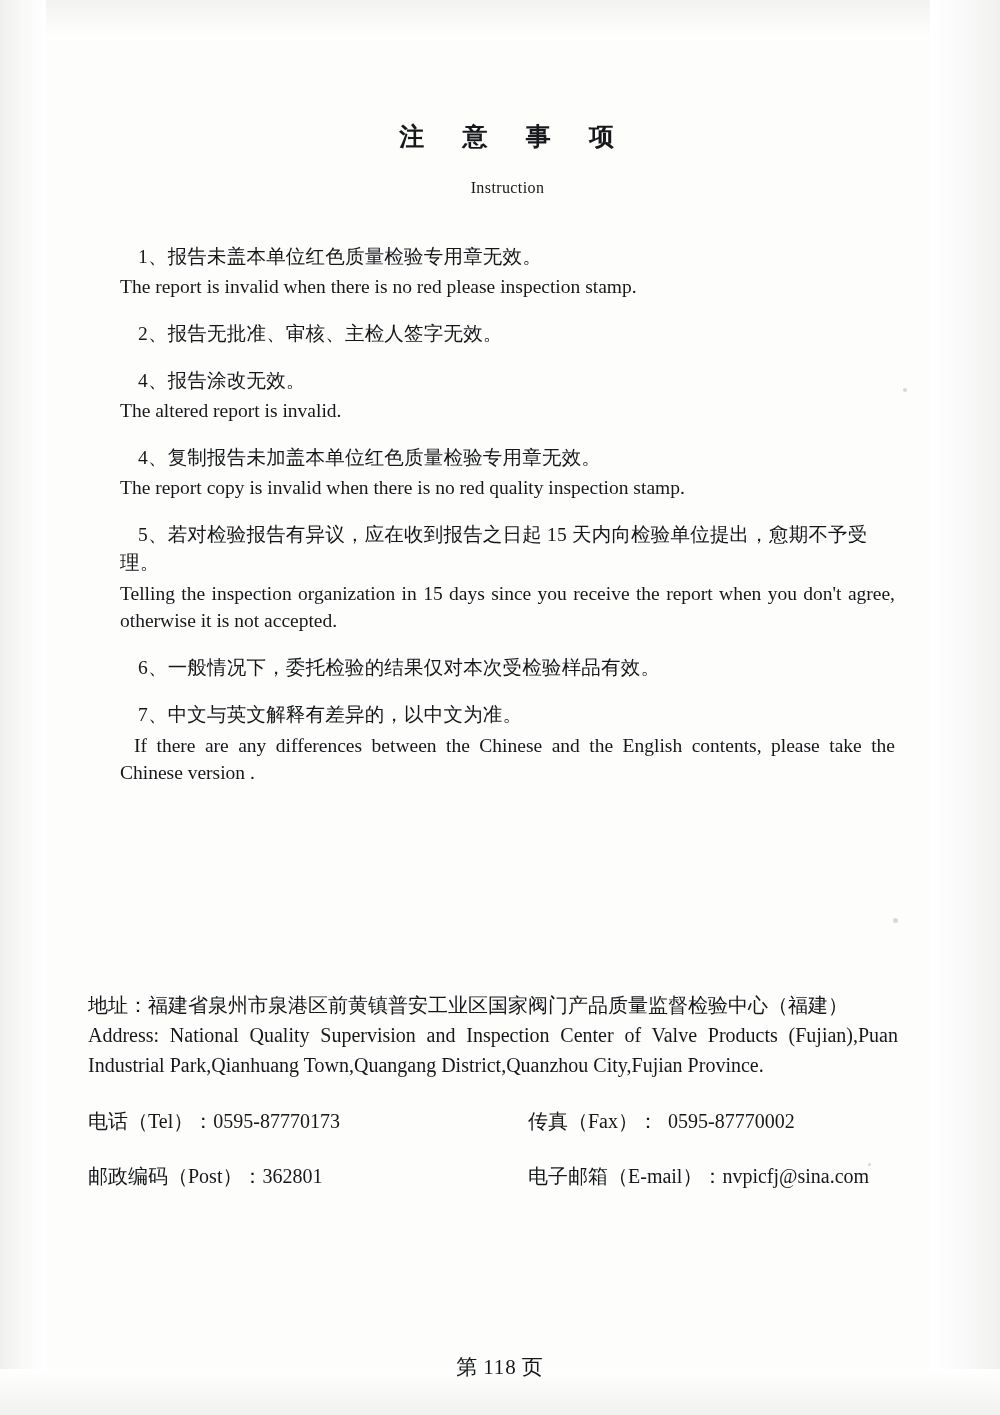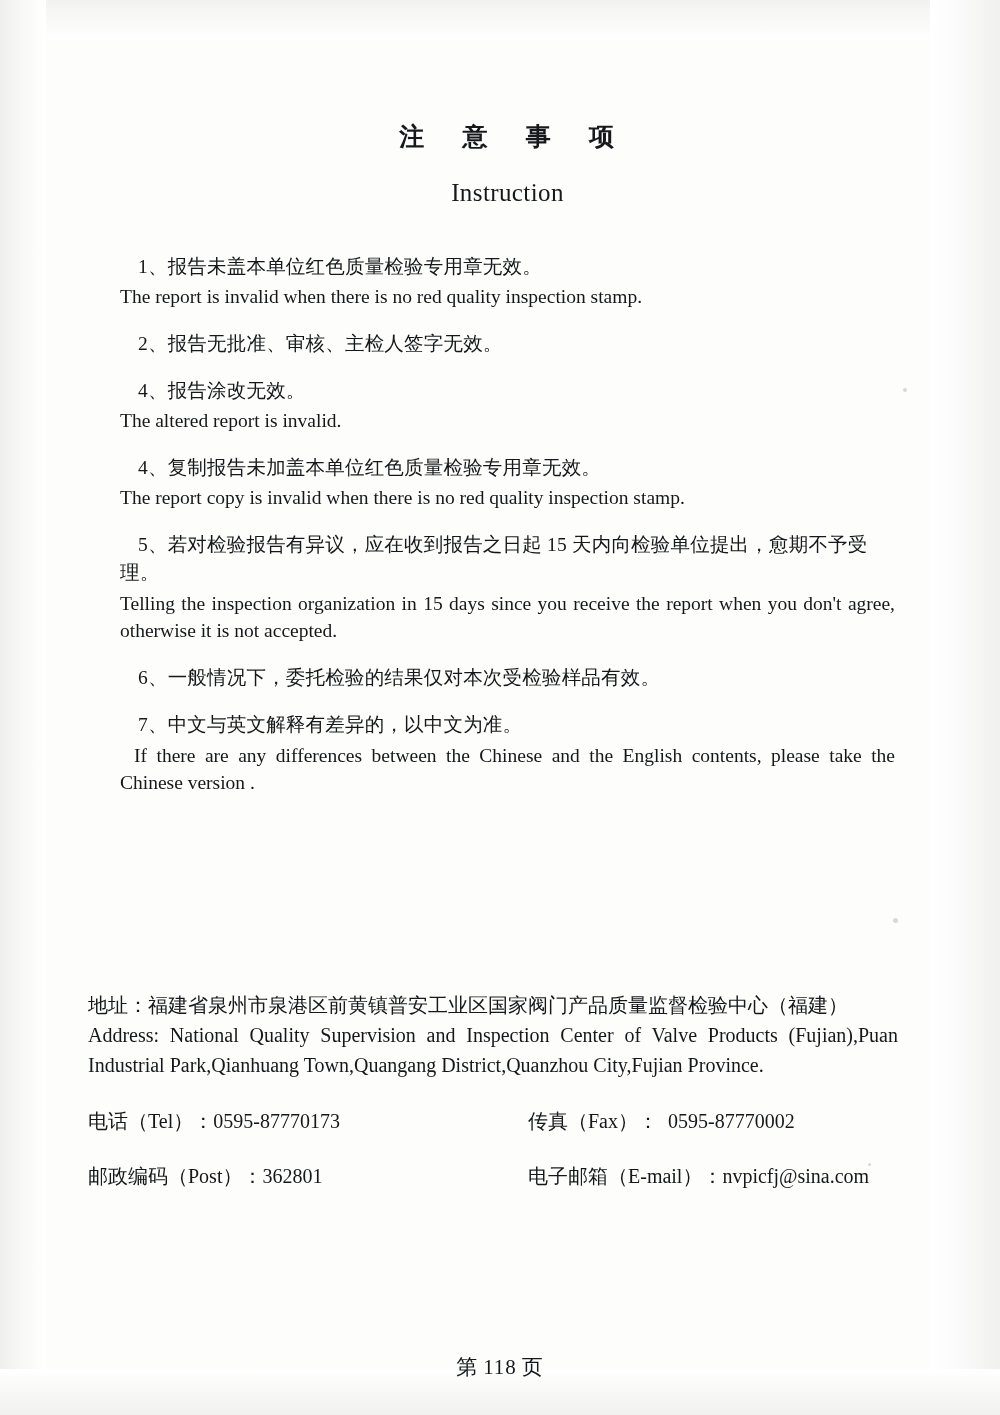--- a/index.html
+++ b/index.html
@@ -60,21 +60,21 @@
   .title-cn {
     text-align: center;
     font-size: 25px;
     letter-spacing: 16px;
     font-weight: 600;
     color: #16181b;
     margin-left: 14px;
   }
   .title-en {
     text-align: center;
-    font-size: 25px;
+    font-size: 16px;
     margin-top: 26px;
     color: #16181b;
     letter-spacing: 0.4px;
   }
 
   .items {
     margin-top: 46px;
   }
   .item {
     margin-bottom: 19px;
@@ -170,21 +170,21 @@
 
   <div class="content">
 
     <div class="title-cn">注 意 事 项</div>
     <div class="title-en">Instruction</div>
 
     <div class="items">
 
       <div class="item">
         <div class="cn">1、报告未盖本单位红色质量检验专用章无效。</div>
-        <div class="en">The report is invalid when there is no red quality inspection stamp.</div>
+        <div class="en">The report is invalid when there is no red please inspection stamp.</div>
       </div>
 
       <div class="item justify">
         <div class="cn">2、报告无批准、审核、主检人签字无效。</div>
       </div>
 
       <div class="item">
         <div class="cn">4、报告涂改无效。</div>
         <div class="en">The altered report is invalid.</div>
       </div>

